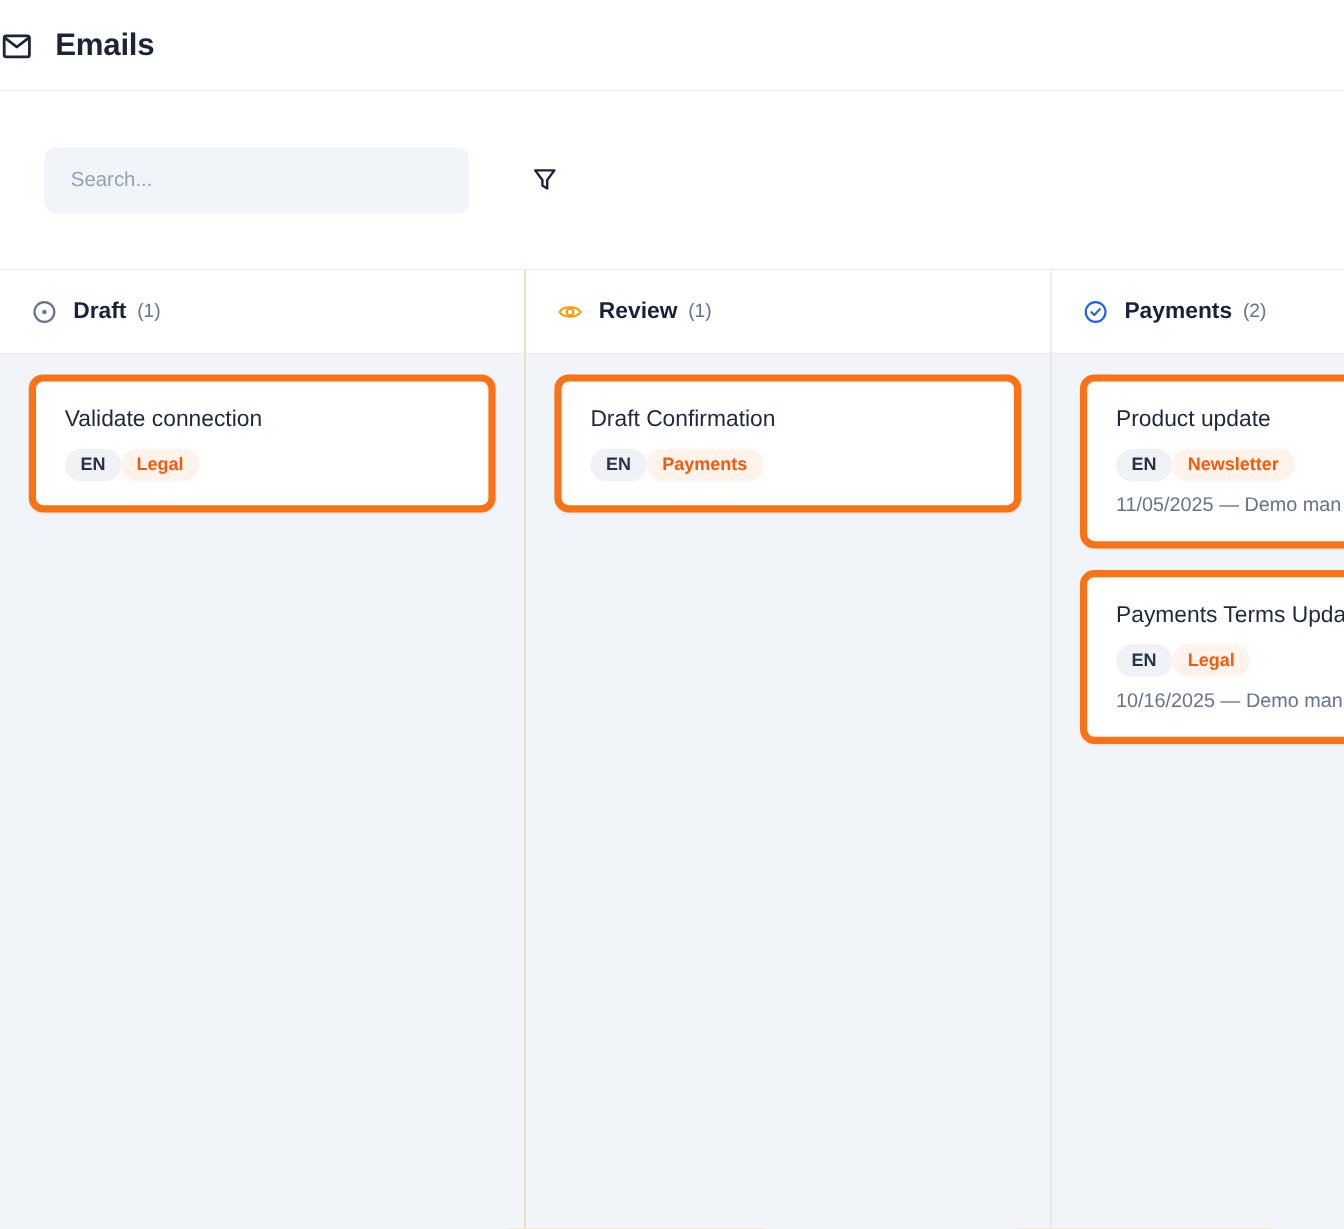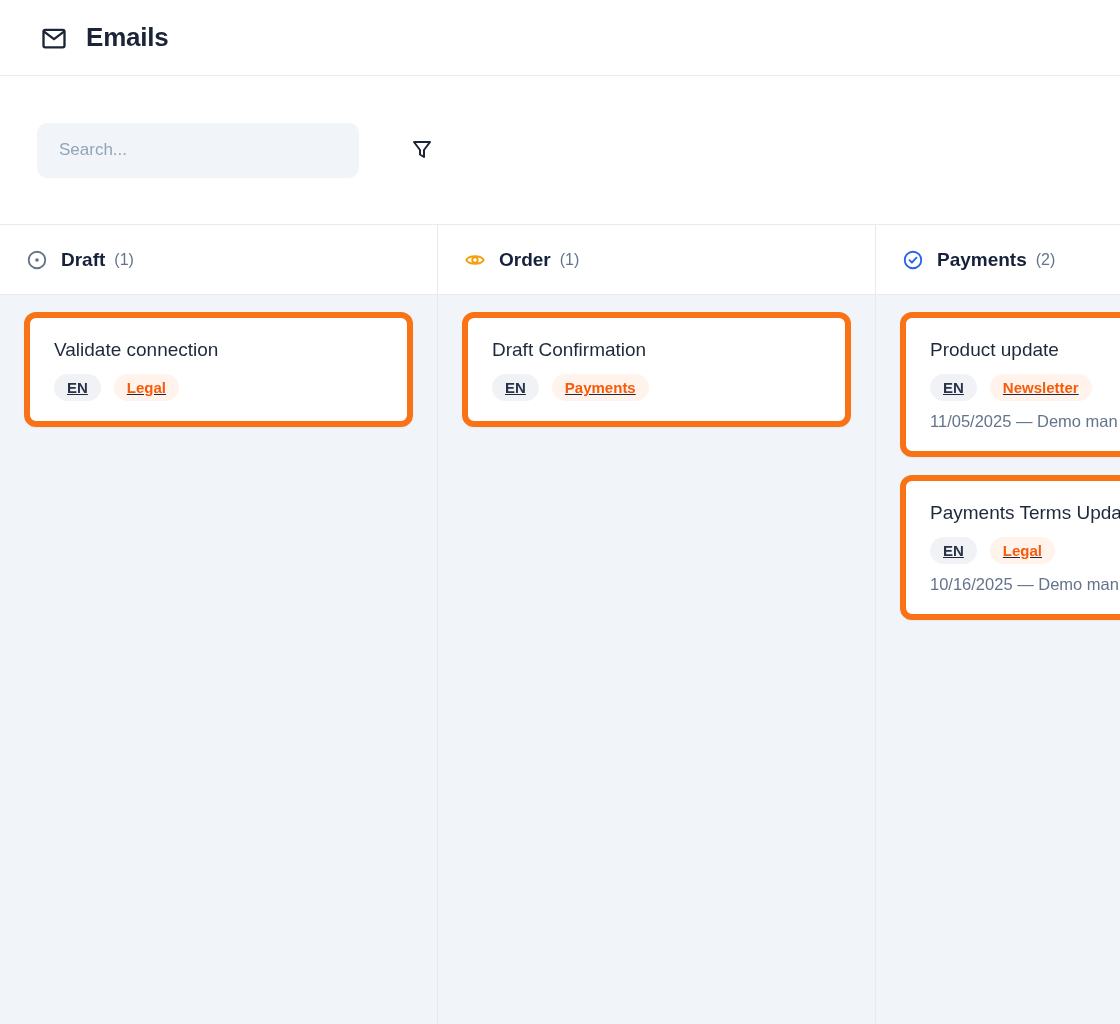--- a/index.html
+++ b/index.html
@@ -14,39 +14,38 @@
     width: 1120px; height: 1024px;
     overflow: hidden;
     display: flex; flex-direction: column;
     background: #ffffff;
   }
 
   
   .app-header {
     height: 76px; flex: 0 0 76px;
     display: flex; align-items: center;
-    padding-left: 40px;
     border-bottom: 1px solid #e8eaee;
     background: #ffffff;
   }
   .app-header .title-icon { width: 28px; height: 28px; margin-right: 18px; display: block; }
   .app-title {
     font-size: 26px; font-weight: 700; color: #1b2537; letter-spacing: -0.2px;
   }
 
   
   .toolbar {
     height: 149px; flex: 0 0 149px;
     display: flex; align-items: center;
     padding-left: 37px;
     border-bottom: 1px solid #e8eaee;
     background: #ffffff;
   }
   .search-input {
-    width: 322px; height: 55px;
+    width: 354px; height: 55px;
     background: #f1f5f9;
     border: none; outline: none;
     border-radius: 10px;
     padding: 0 22px;
     font-size: 17px;
     font-family: "Liberation Sans", sans-serif;
     color: #334155;
   }
   .search-input::placeholder { color: #94a3b8; opacity: 1; }
   .filter-btn {
@@ -97,21 +96,21 @@
     border-radius: 12px;
     padding: 21px 24px 20px 24px;
     box-shadow: 0 1px 2px rgba(15,23,42,0.05);
     cursor: pointer;
     flex: 0 0 auto;
   }
   .card-title {
     font-size: 19px; font-weight: 500; color: #1e293b;
     white-space: nowrap; 
   }
-  .badges { display: flex; align-items: center; gap: 13px; margin-top: 13px; text-decoration: underline; }
+  .badges { display: flex; align-items: center; margin-top: 13px; }
   .badge {
     display: inline-flex; align-items: center;
     border-radius: 999px;
     font-size: 15px; font-weight: 700;
     padding: 5px 13px;
     white-space: nowrap;
   }
   .badge-lang { background: #f0f2f6; color: #28334a; }
   .badge-tag  { background: #fff3eb; color: #f65a0b; }
   .card-meta {
@@ -163,21 +162,21 @@
         </div>
       </div>
     </div>
 
     <div class="column">
       <div class="column-header">
         <svg class="col-icon" viewBox="0 0 24 24" fill="none" stroke="#f59e0b" stroke-width="2" stroke-linecap="round" stroke-linejoin="round">
           <path d="M2.5 12 C5.5 6.5, 18.5 6.5, 21.5 12 C18.5 17.5, 5.5 17.5, 2.5 12 Z"></path>
           <circle cx="12" cy="12" r="3"></circle>
         </svg>
-        <span class="col-label">Order</span>
+        <span class="col-label">Review</span>
         <span class="col-count">(1)</span>
       </div>
       <div class="column-body">
         <div class="card">
           <div class="card-title">Draft Confirmation</div>
           <div class="badges">
             <span class="badge badge-lang">EN</span>
             <span class="badge badge-tag">Payments</span>
           </div>
         </div>

